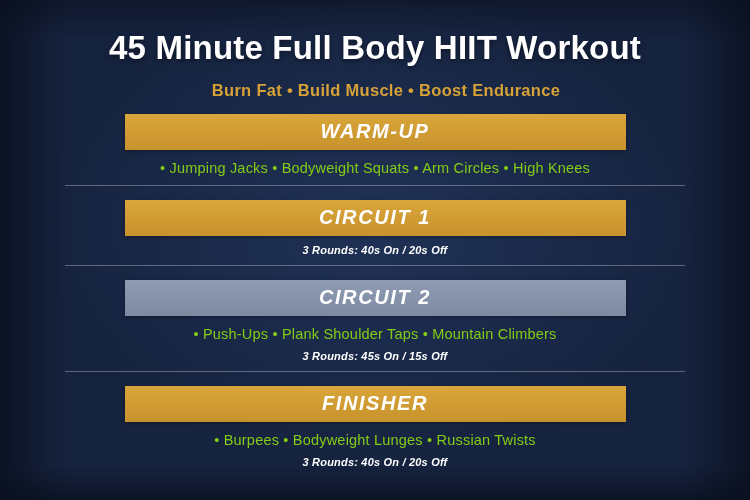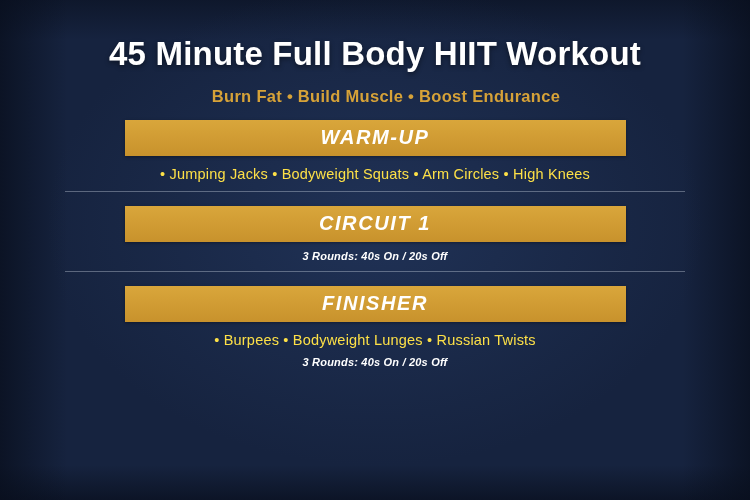--- a/index.html
+++ b/index.html
@@ -43,21 +43,21 @@
     display: flex;
     flex-direction: column;
     align-items: center;
   }
   .title {
     color: #ffffff;
     font-size: 33px;
     font-weight: bold;
     letter-spacing: 0.2px;
     text-align: center;
-    margin: 17px 0 0 0;
+    margin: 11px 0 0 0;
     text-shadow: 0 2px 5px rgba(0,0,0,0.45);
     white-space: nowrap;
   }
   .subtitle {
     color: #d6a238;
     font-size: 16.5px;
     font-weight: bold;
     text-align: center;
     margin: 14px 0 0 0;
     letter-spacing: 0.3px;
@@ -75,21 +75,21 @@
     letter-spacing: 1.6px;
     box-shadow: 0 1px 3px rgba(0,0,0,0.35);
   }
   .band.gold {
     background: linear-gradient(to bottom, #d9a63b 0%, #c8922c 100%);
   }
   .band.steel {
     background: linear-gradient(to bottom, #8e9bb2 0%, #7d8aa2 100%);
   }
   .exercises {
-    color: #fde047;
+    color: #84cc16;
     font-size: 14.5px;
     text-align: left;
     margin-top: 10px;
     letter-spacing: 0.2px;
   }
   .rounds {
     color: #ffffff;
     font-size: 11px;
     font-weight: bold;
     font-style: italic;
@@ -119,20 +119,26 @@
       <div class="exercises">• Jumping Jacks  •  Bodyweight Squats  •  Arm Circles  •  High Knees</div>
       <div class="divider"></div>
     </div>
 
     <div class="section">
       <div class="band gold">CIRCUIT 1</div>
       <div class="rounds">3 Rounds: 40s On / 20s Off</div>
       <div class="divider"></div>
     </div>
 
+    <div class="section">
+      <div class="band steel">CIRCUIT 2</div>
+      <div class="exercises">• Push-Ups  •  Plank Shoulder Taps  •  Mountain Climbers</div>
+      <div class="rounds">3 Rounds: 45s On / 15s Off</div>
+      <div class="divider"></div>
+    </div>
 
     <div class="section">
       <div class="band gold">FINISHER</div>
       <div class="exercises">• Burpees  •  Bodyweight Lunges  •  Russian Twists</div>
       <div class="rounds">3 Rounds: 40s On / 20s Off</div>
 
     </div>
 
   </div>
 </div>

